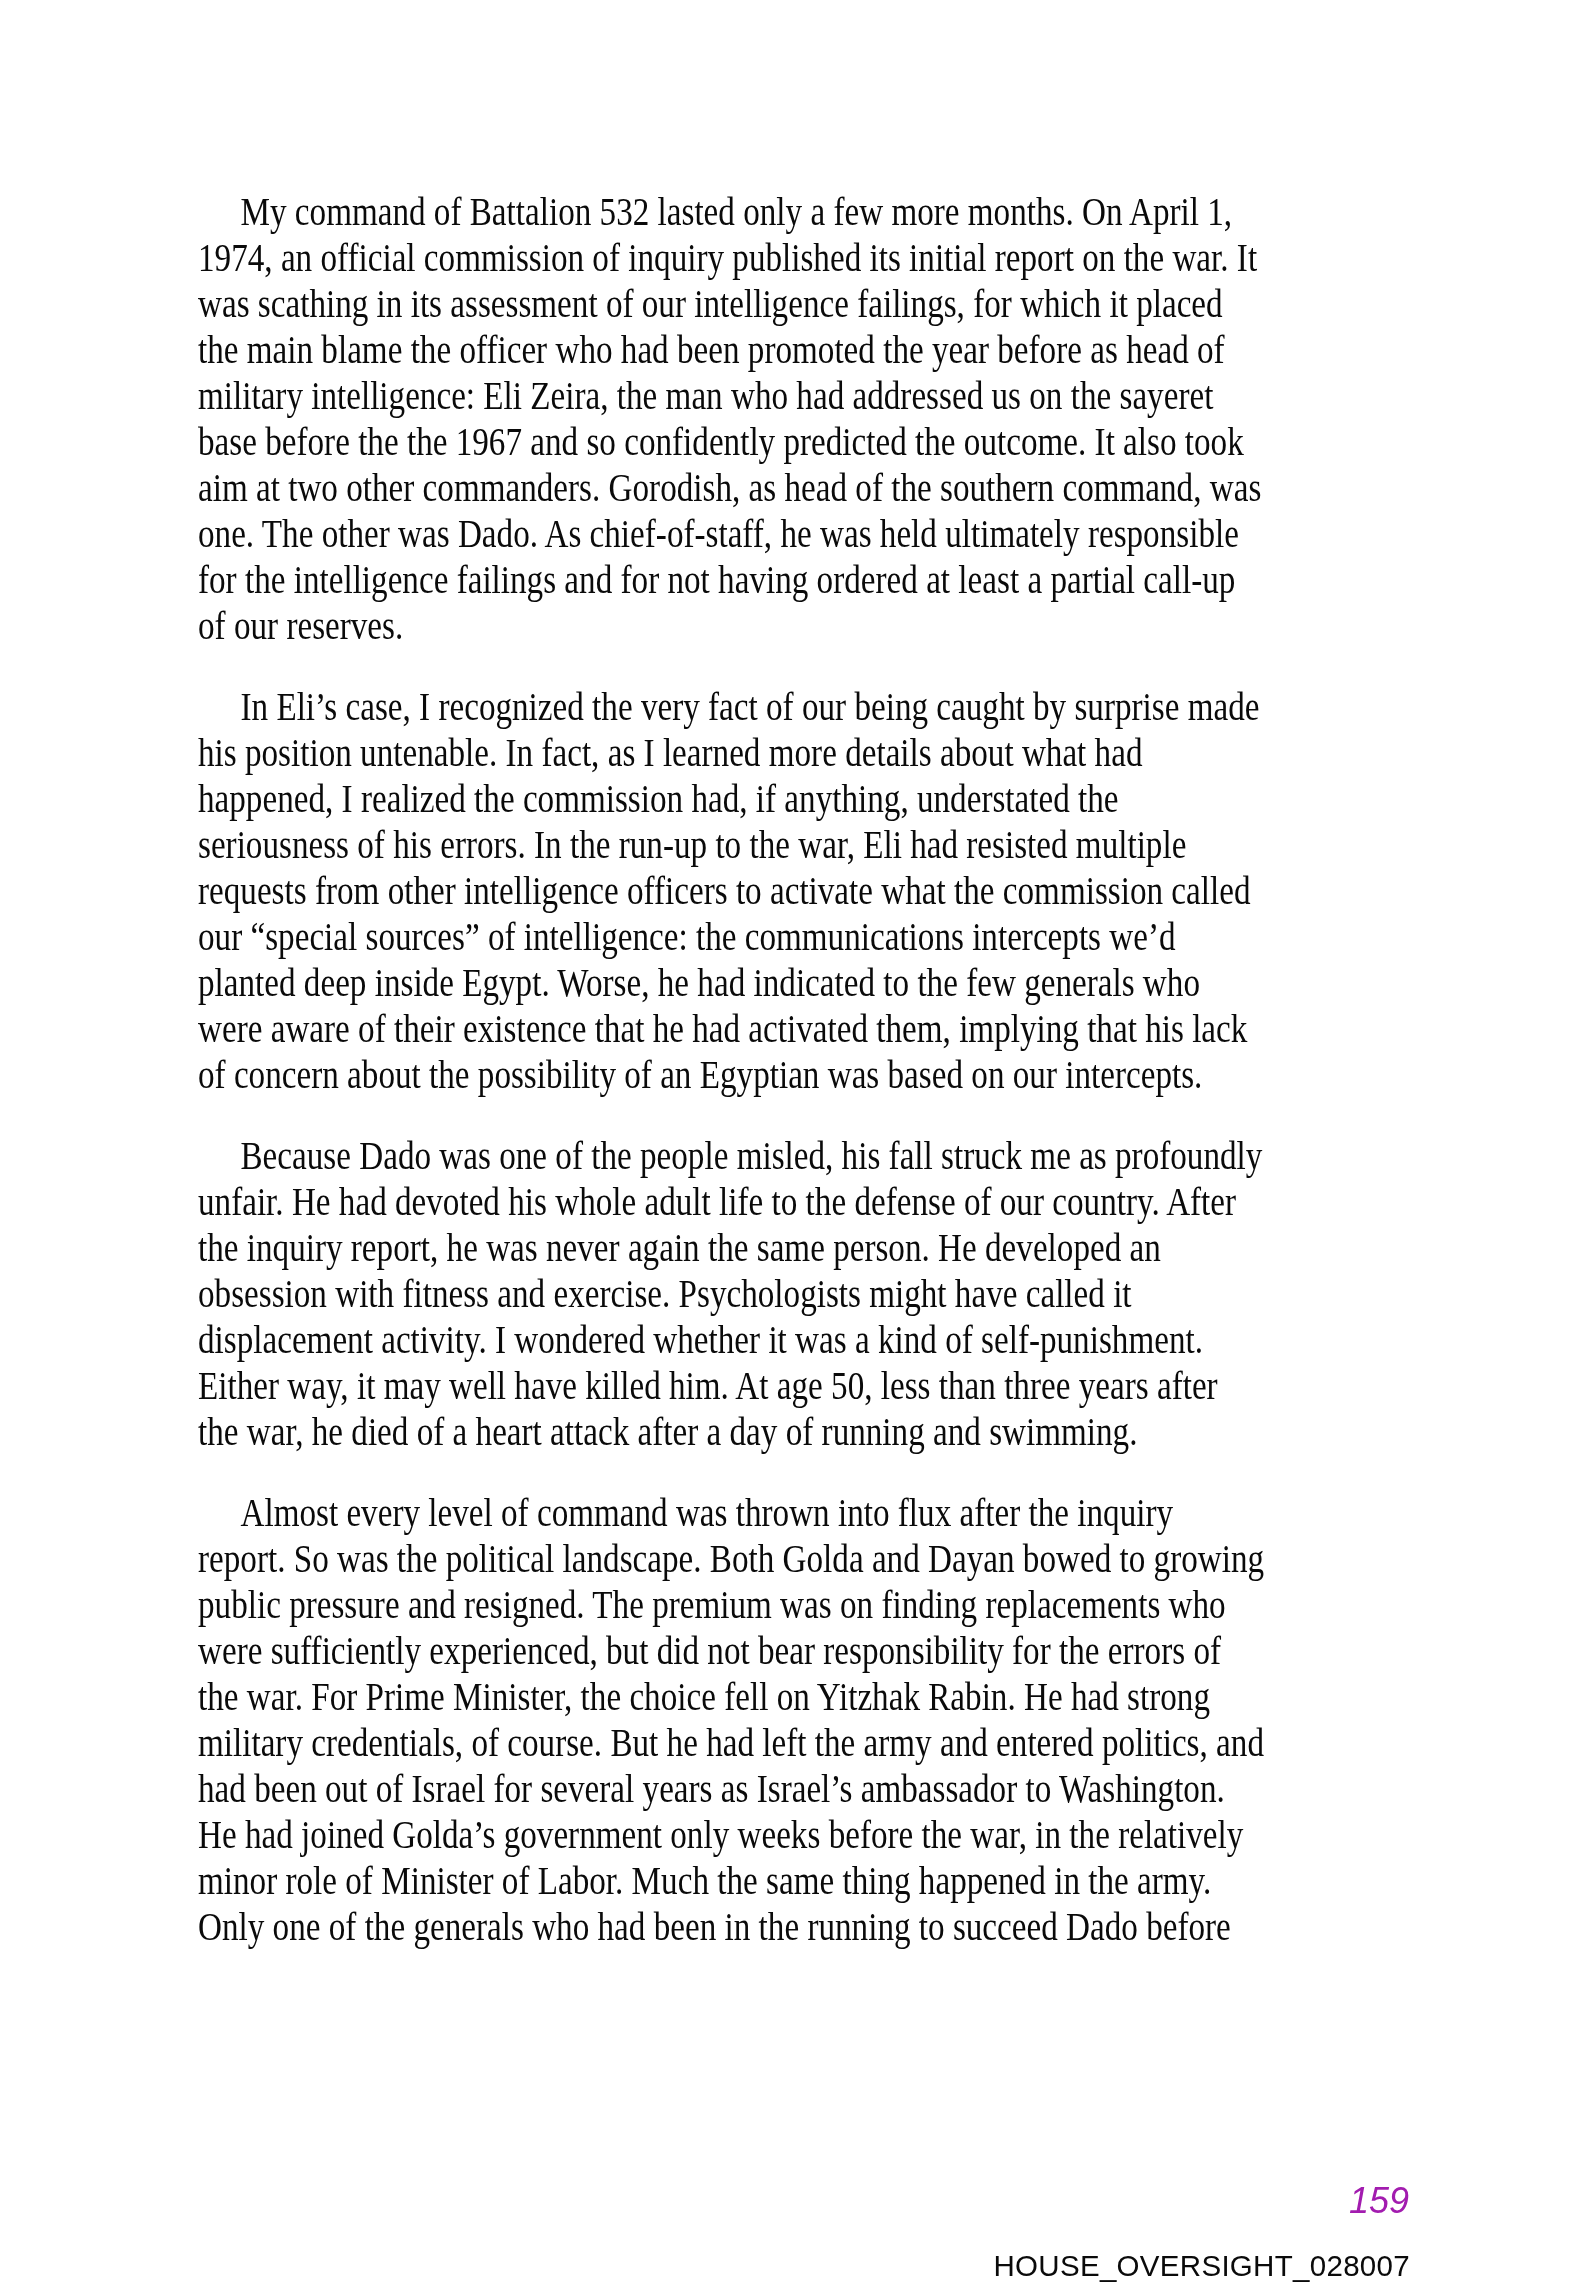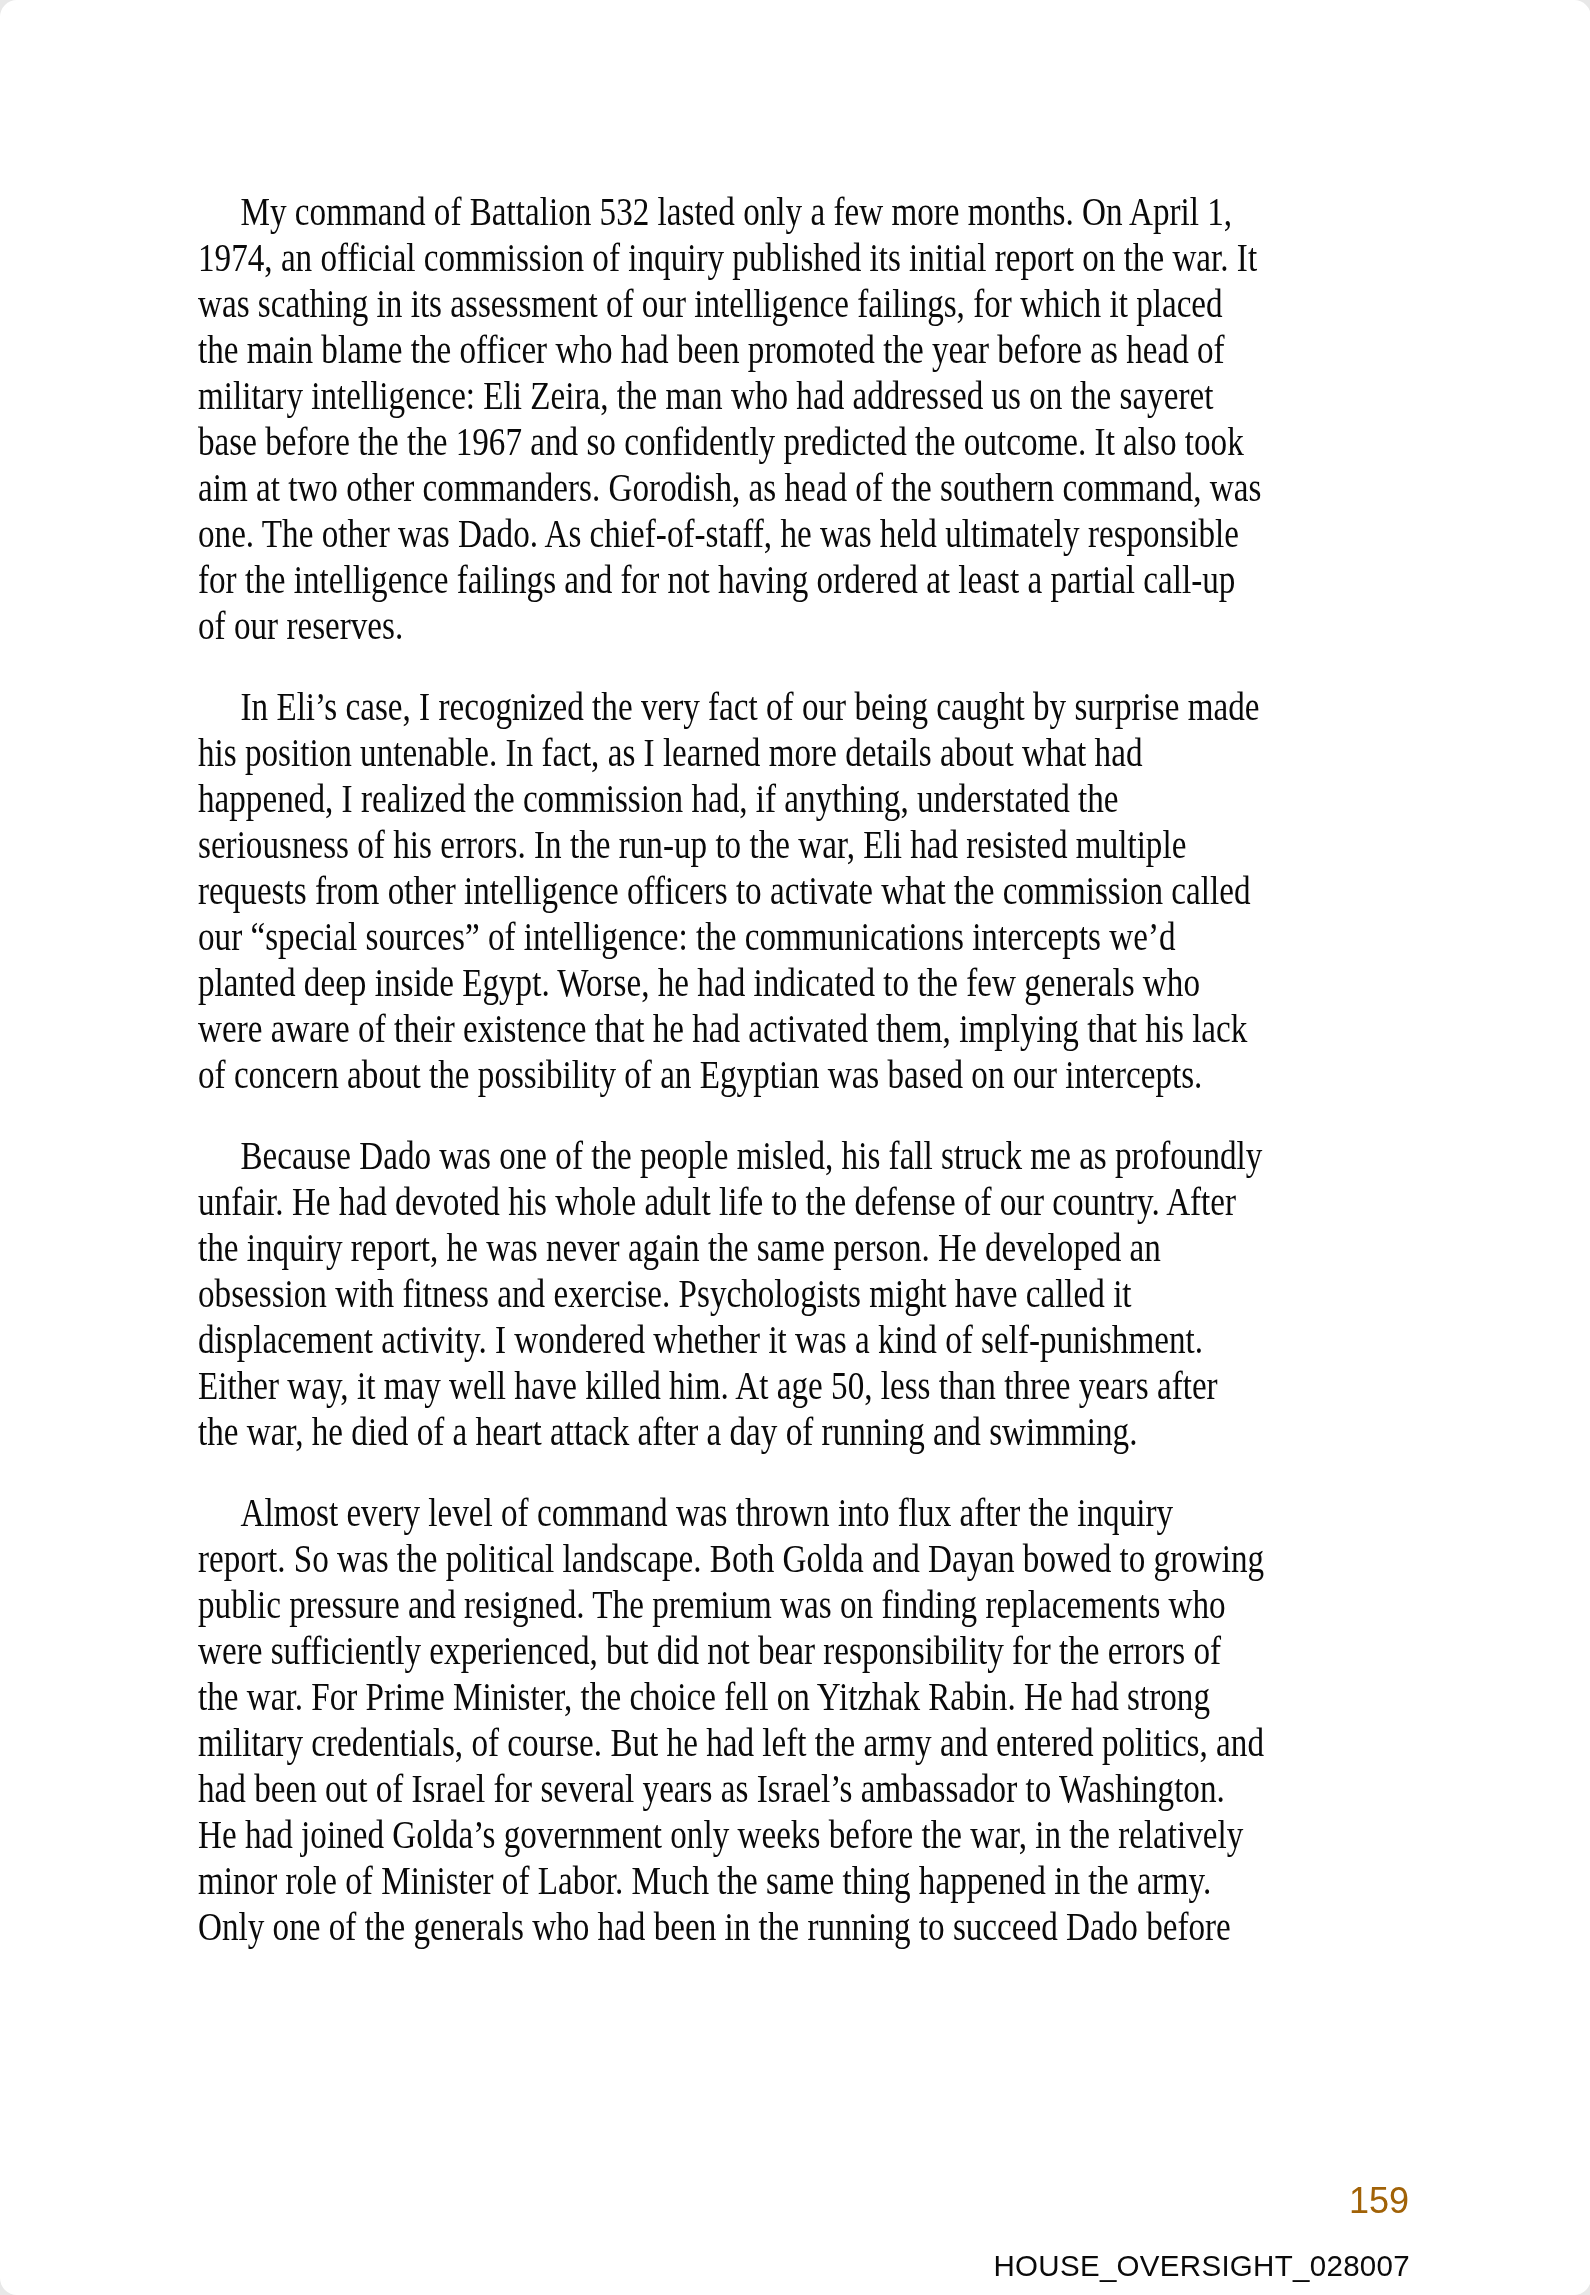--- a/index.html
+++ b/index.html
@@ -7,21 +7,20 @@
     padding: 0;
     background: #e8e8e8;
   }
   .page {
     position: relative;
     width: 1591px;
     height: 2295px;
     background: #ffffff;
     overflow: hidden;
     color: #000000;
-    border-radius: 17px;
   }
   .content {
     position: absolute;
     top: 189px;
     left: 198px;
     width: 1431px;
     font-family: "Liberation Serif", "DejaVu Serif", serif;
     font-size: 39px;
     line-height: 46px;
     color: #0a0a0a;
@@ -38,21 +37,22 @@
     text-indent: 50px;
   }
   .page-number {
     position: absolute;
     top: 2181px;
     right: 182px;
     font-family: "Liberation Sans", "DejaVu Sans", sans-serif;
     font-size: 36px;
     line-height: 39px;
     text-align: right;
-    color: #a16207;
+    color: #a21caf;
+    font-style: italic;
   }
   .bates-stamp {
     position: absolute;
     top: 2249px;
     right: 181px;
     font-family: "Liberation Sans", "DejaVu Sans", sans-serif;
     font-size: 29.5px;
     line-height: 33px;
     text-align: left;
     letter-spacing: 0.3px;

